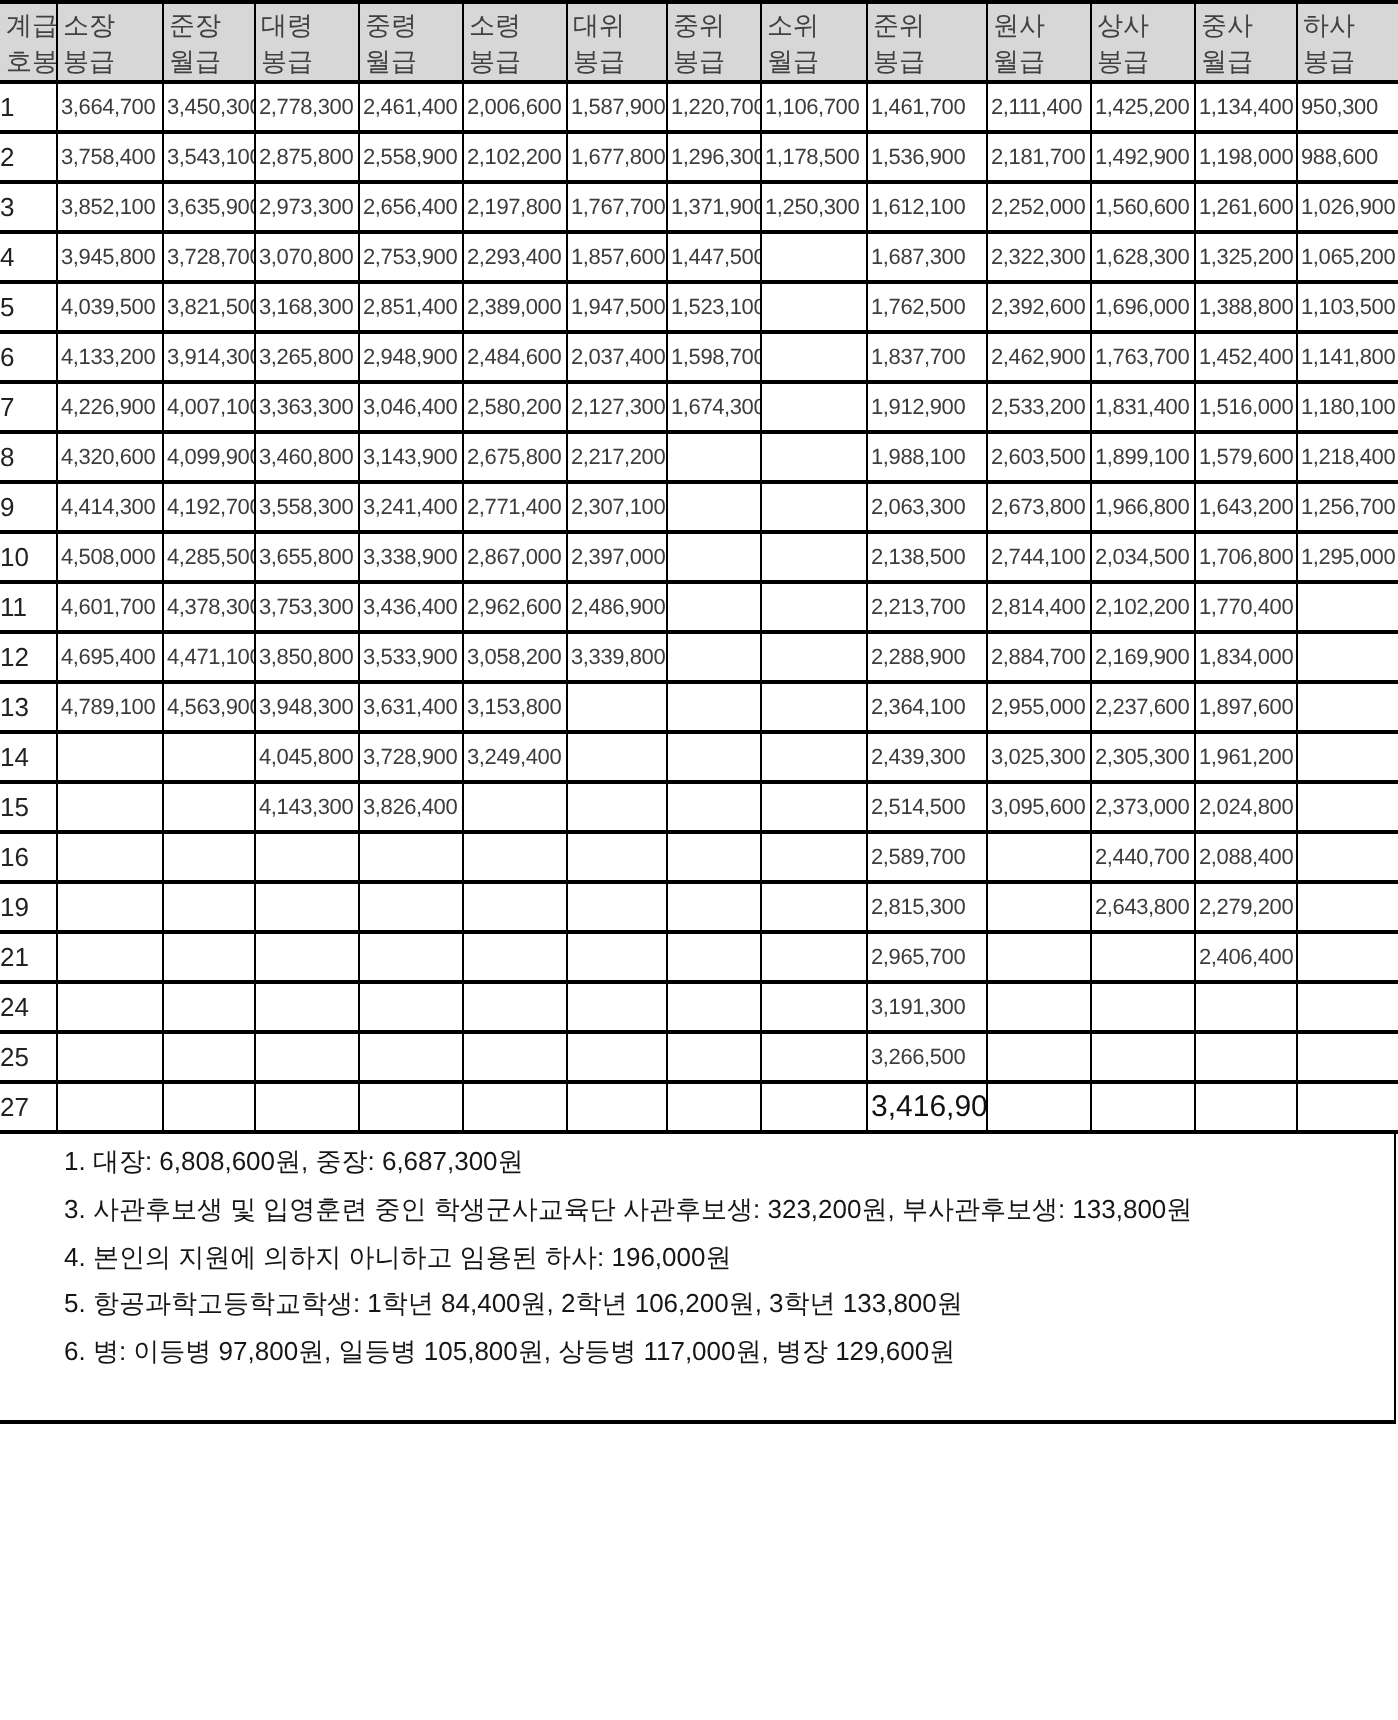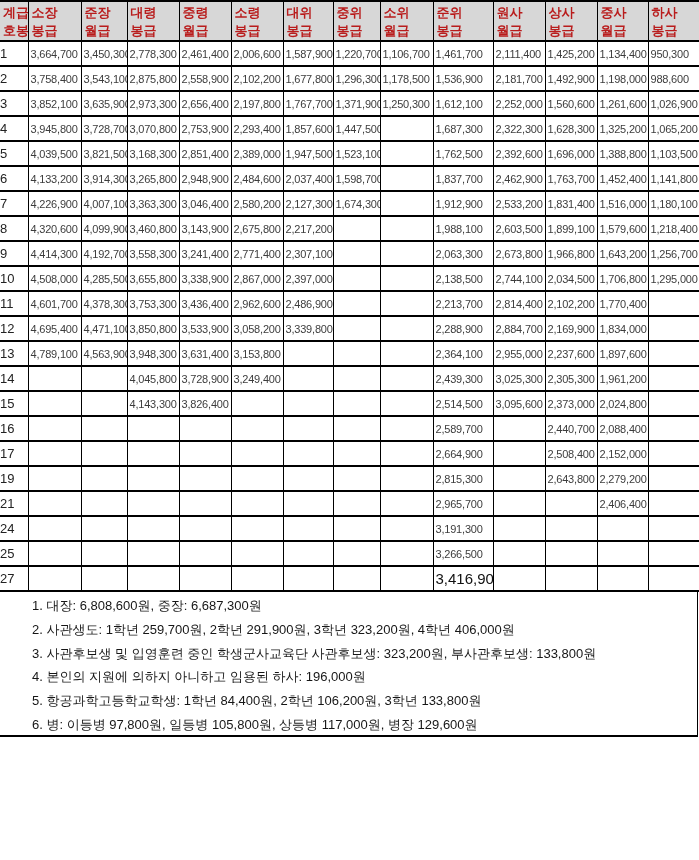--- a/index.html
+++ b/index.html
@@ -20,22 +20,22 @@
     border-bottom-width: 2px;
     overflow: hidden;
     white-space: nowrap;
     vertical-align: middle;
   }
   th:first-child, td:first-child { border-left: none; }
   thead th {
     height: 40px;
     background: #d7d7d7;
     font-size: 13px;
-    font-weight: bold;
-    color: #b91c1c;
+    font-weight: normal;
+    color: #404040;
     text-align: left;
     padding: 2px 0 2px 3px;
     vertical-align: top;
   }
   thead th .hdr-wrap {
     display: flex;
     flex-direction: column;
     justify-content: space-between;
     height: 34px;
   }
@@ -433,36 +433,20 @@
         <td class="pay-cell"></td>
         <td class="pay-cell"></td>
         <td class="pay-cell"></td>
         <td class="pay-cell">2,589,700</td>
         <td class="pay-cell"></td>
         <td class="pay-cell">2,440,700</td>
         <td class="pay-cell">2,088,400</td>
         <td class="pay-cell"></td>
       </tr>
       <tr>
-        <td class="grade-cell">17</td>
-        <td class="pay-cell"></td>
-        <td class="pay-cell"></td>
-        <td class="pay-cell"></td>
-        <td class="pay-cell"></td>
-        <td class="pay-cell"></td>
-        <td class="pay-cell"></td>
-        <td class="pay-cell"></td>
-        <td class="pay-cell"></td>
-        <td class="pay-cell">2,664,900</td>
-        <td class="pay-cell"></td>
-        <td class="pay-cell">2,508,400</td>
-        <td class="pay-cell">2,152,000</td>
-        <td class="pay-cell"></td>
-      </tr>
-      <tr>
         <td class="grade-cell">19</td>
         <td class="pay-cell"></td>
         <td class="pay-cell"></td>
         <td class="pay-cell"></td>
         <td class="pay-cell"></td>
         <td class="pay-cell"></td>
         <td class="pay-cell"></td>
         <td class="pay-cell"></td>
         <td class="pay-cell"></td>
         <td class="pay-cell">2,815,300</td>
@@ -533,18 +517,17 @@
         <td class="pay-cell"></td>
         <td class="pay-cell"></td>
         <td class="pay-cell"></td>
         <td class="pay-cell"></td>
       </tr>
     </tbody>
 </table>
 
 <div class="footnotes">
     <div class="footnote-line">1. 대장: 6,808,600원, 중장: 6,687,300원</div>
-    <div class="footnote-line">2. 사관생도: 1학년 259,700원, 2학년 291,900원, 3학년 323,200원, 4학년 406,000원</div>
     <div class="footnote-line">3. 사관후보생 및 입영훈련 중인 학생군사교육단 사관후보생: 323,200원, 부사관후보생: 133,800원</div>
     <div class="footnote-line">4. 본인의 지원에 의하지 아니하고 임용된 하사: 196,000원</div>
     <div class="footnote-line">5. 항공과학고등학교학생: 1학년 84,400원, 2학년 106,200원, 3학년 133,800원</div>
     <div class="footnote-line">6. 병: 이등병 97,800원, 일등병 105,800원, 상등병 117,000원, 병장 129,600원</div>
   </div>
 
 </body></html>

